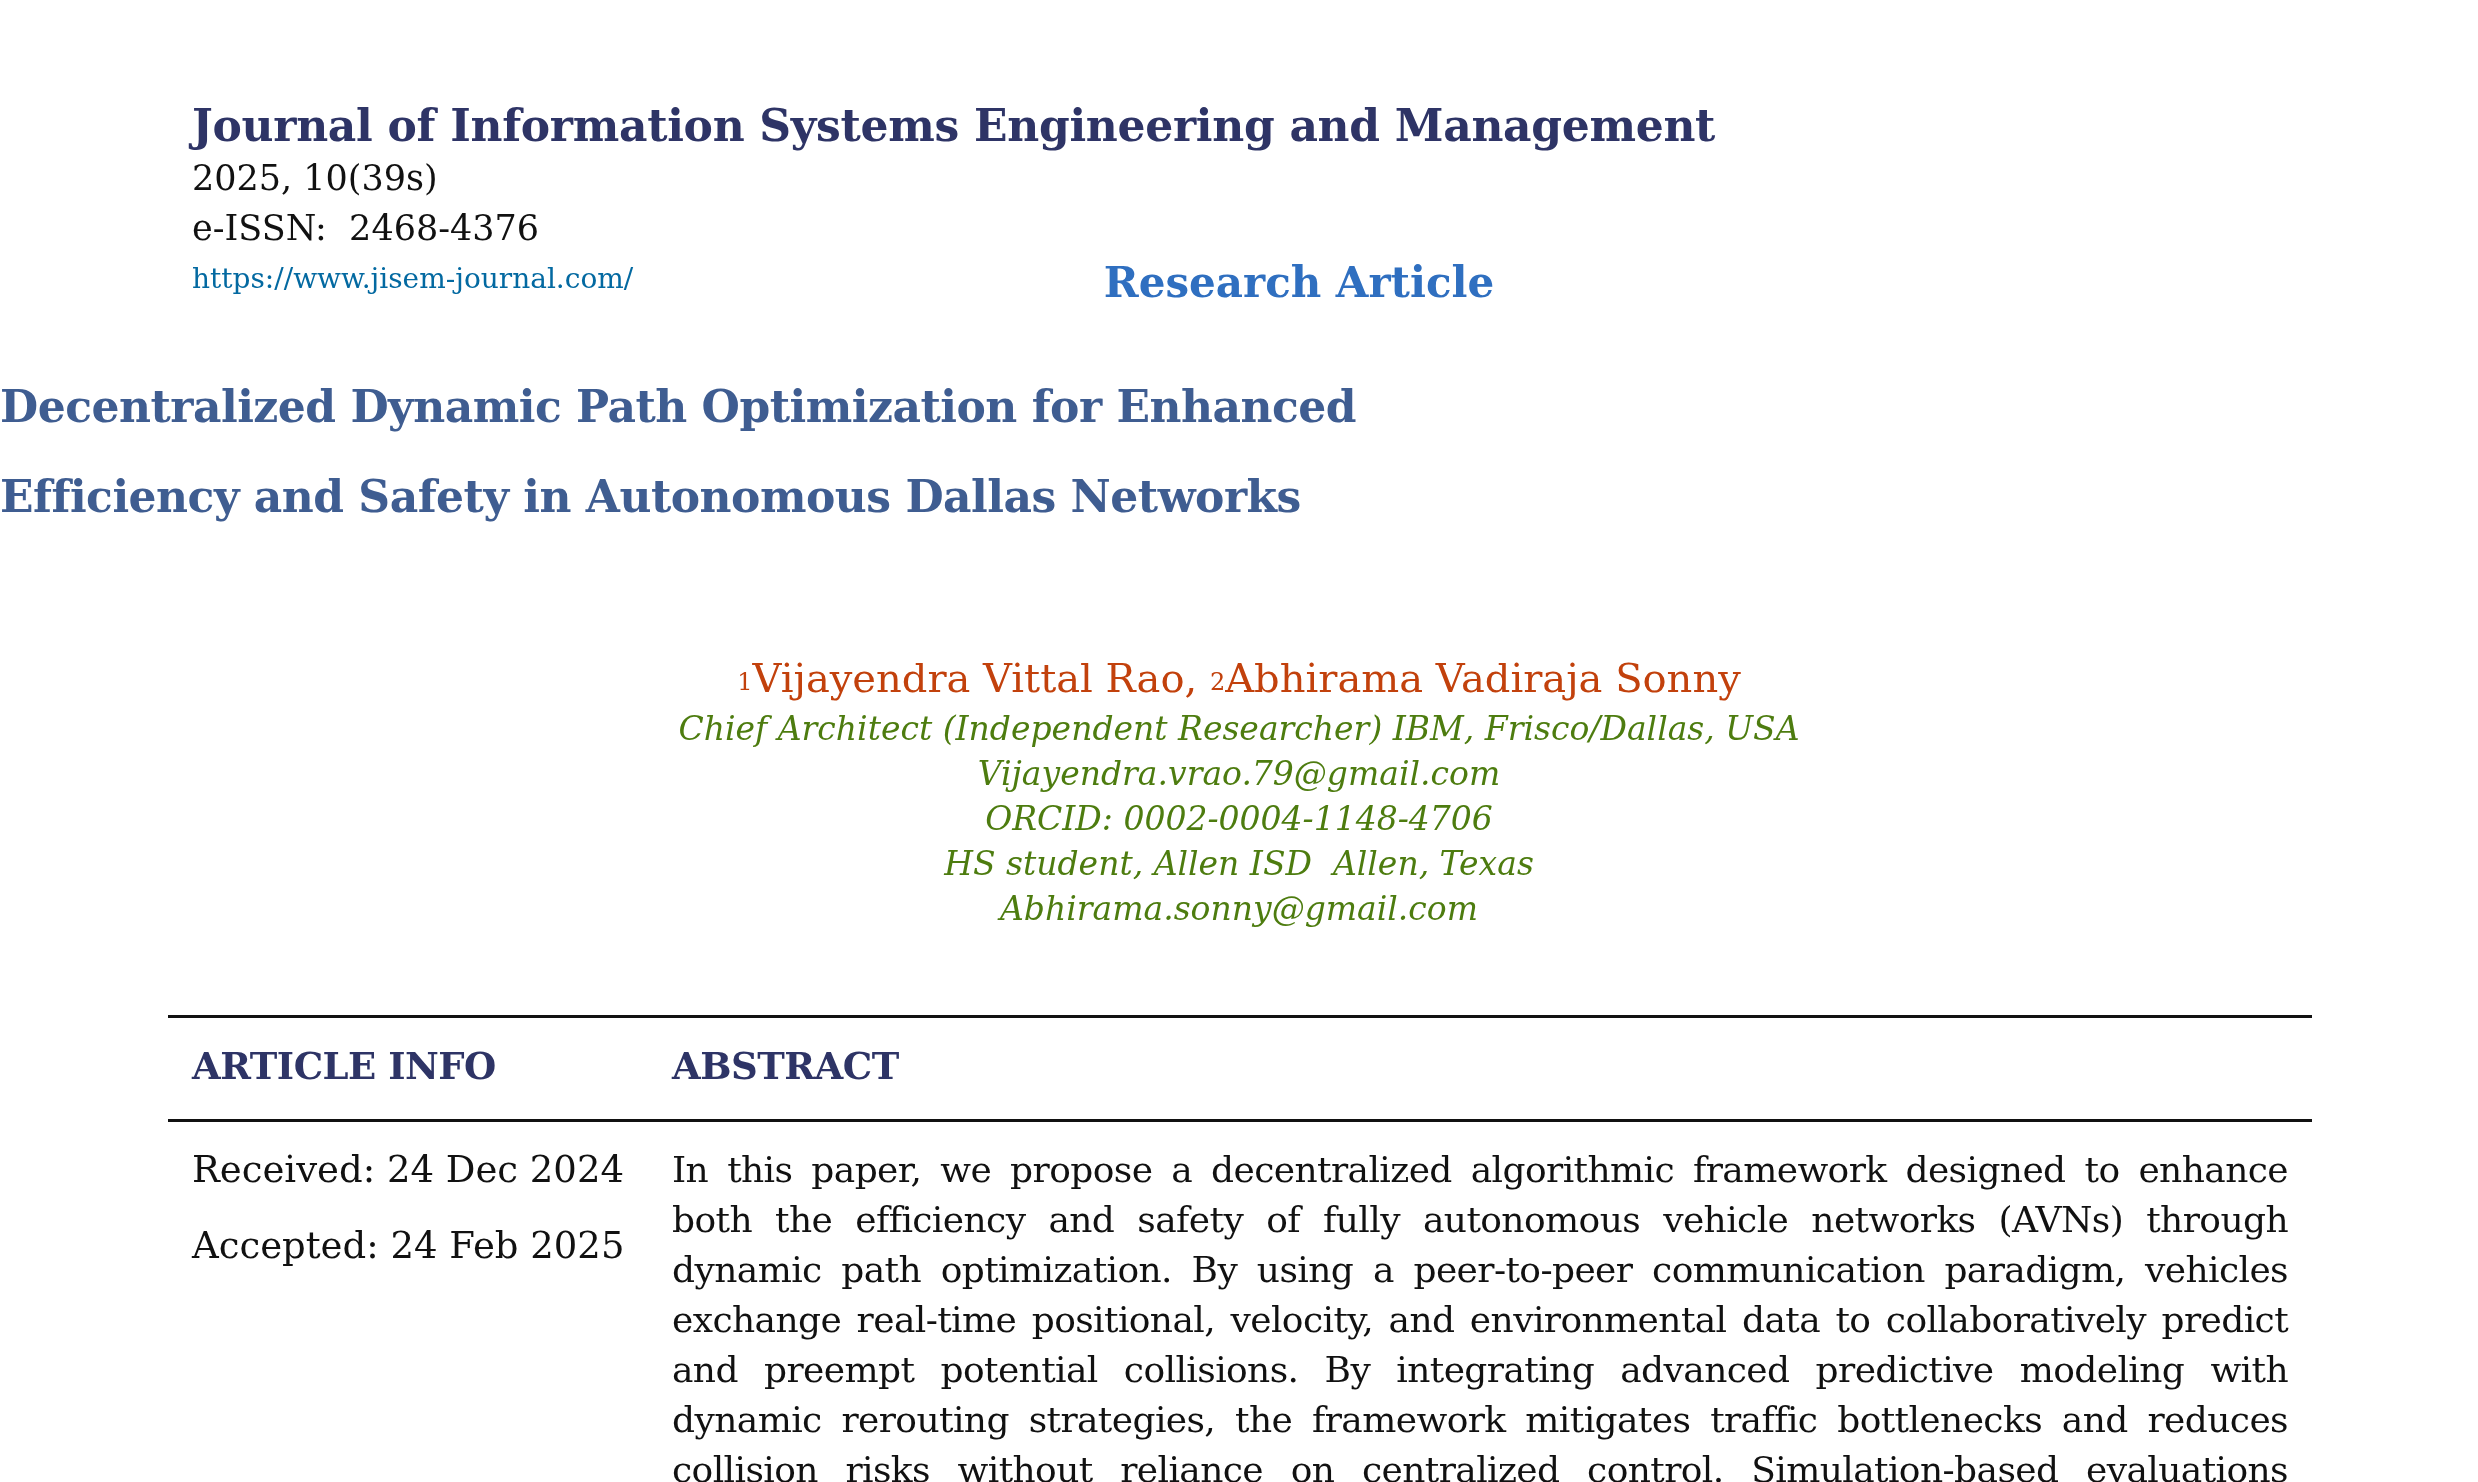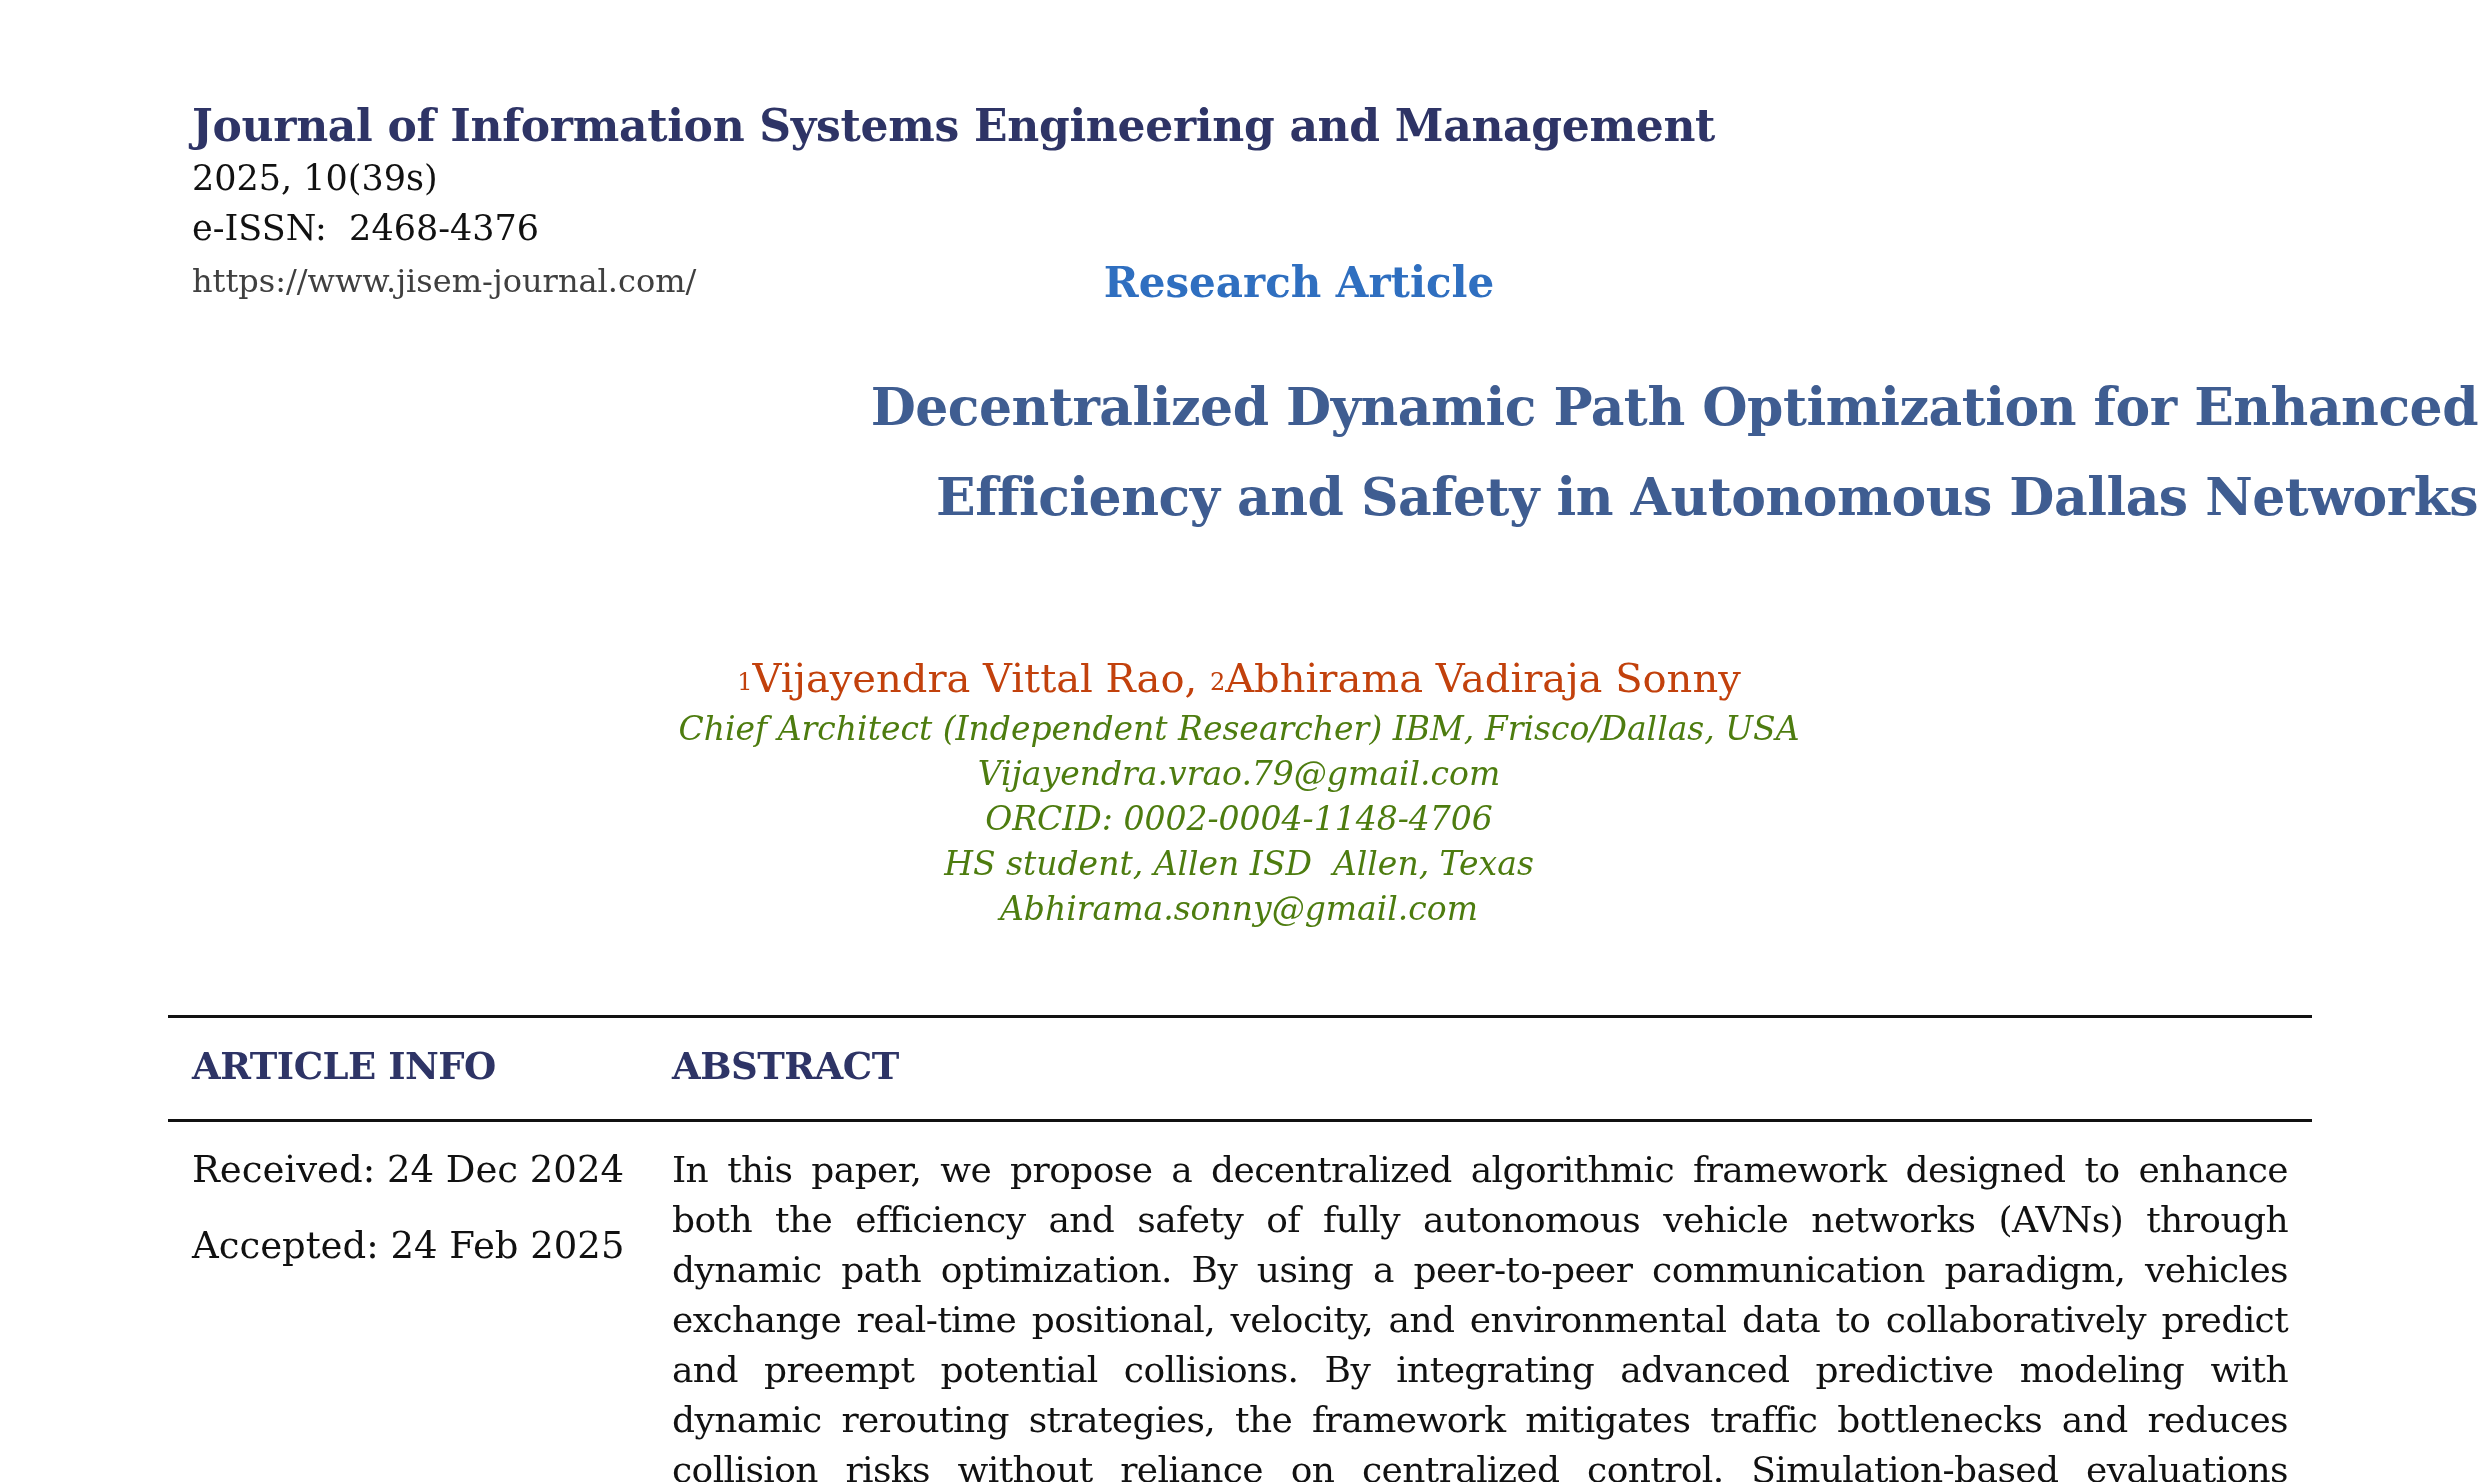--- a/index.html
+++ b/index.html
@@ -1,23 +1,23 @@
 <!DOCTYPE html>
 <html><head>
 <meta charset="utf-8">
 <style>
   html, body { margin:0; padding:0; background:#ffffff; }
   body { width:2478px; height:1482px; overflow:hidden; position:relative;
          font-family:"DejaVu Serif", "Liberation Serif", serif; color:#111; }
   .abs { position:absolute; }
   .journal { left:192px; top:100px; font-size:44px; font-weight:bold; color:#2e3466; white-space:nowrap; letter-spacing:-0.3px; }
   .meta { left:192px; font-size:35px; color:#111; white-space:nowrap; }
-  .url { left:192px; top:262px; font-size:32px; color:#404040; text-decoration:none; white-space:nowrap; }
+  .url { left:192px; top:262px; font-size:28px; color:#0369a1; text-decoration:none; white-space:nowrap; }
   .ra { left:0; width:2598px; top:258px; text-align:center; font-size:42px; font-weight:bold; color:#2f6fc0; }
-  .title { left:0; width:2478px; top:362px; text-align:right; font-size:52px; font-weight:bold; color:#3f5d91; line-height:90px; letter-spacing:-0.5px; }
+  .title { left:0; width:2478px; top:362px; text-align:left; font-size:44px; font-weight:bold; color:#3f5d91; line-height:90px; letter-spacing:-0.5px; }
   .authors { left:0; width:2478px; top:650px; text-align:center; }
   .authors .names { font-size:40px; line-height:56px; color:#c2410c; }
   .authors .aff { font-size:33px; font-style:italic; line-height:45px; color:#4d7c0f; }
   .authors sup { font-size:24px; vertical-align:top; position:relative; top:4px; }
   .rule { left:168px; width:2144px; height:3px; background:#111; }
   .hdr { font-size:37px; font-weight:bold; color:#2e3466; top:1044px; white-space:nowrap; letter-spacing:-0.5px; }
   .dates { left:192px; top:1142px; font-size:37px; color:#111; }
   .dates div { height:76px; line-height:56px; white-space:nowrap; }
   .abstract { left:672px; top:1145px; width:1616px; font-size:36px; line-height:50px; text-align:justify; color:#111; letter-spacing:-0.6px; }
   .abstract p { margin:0; }

